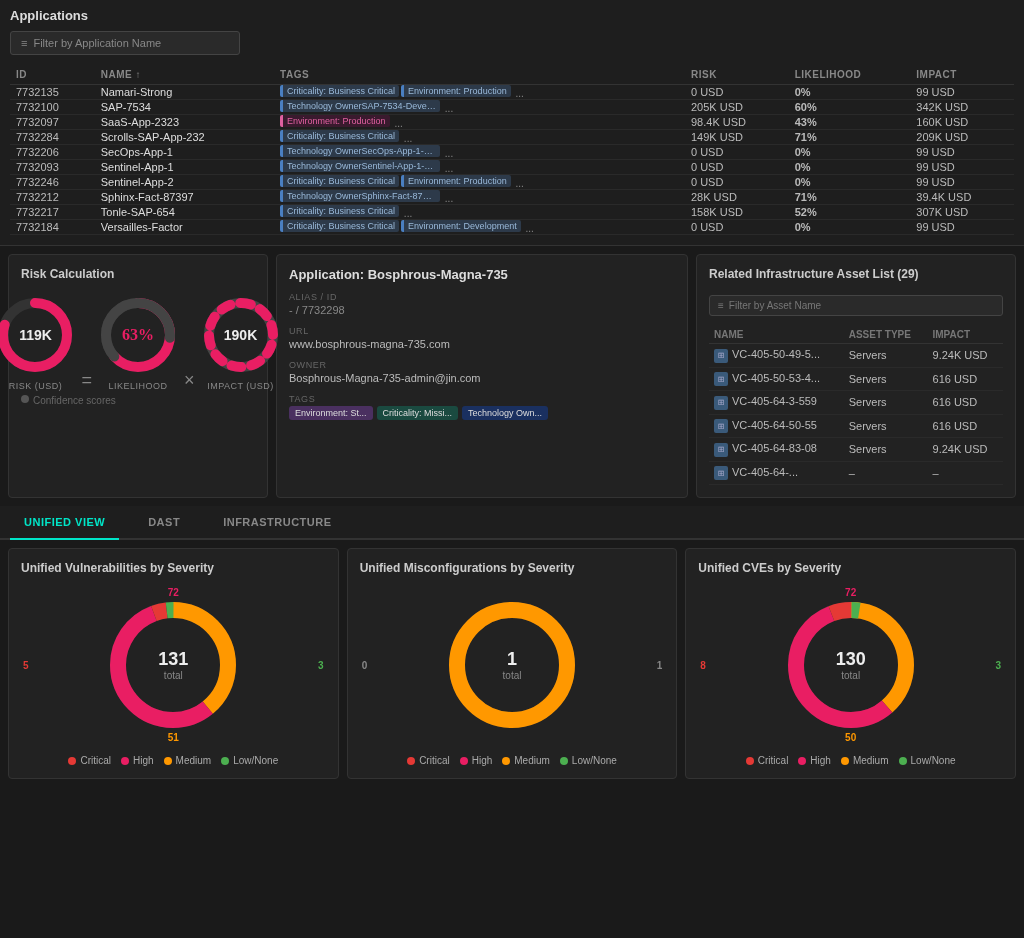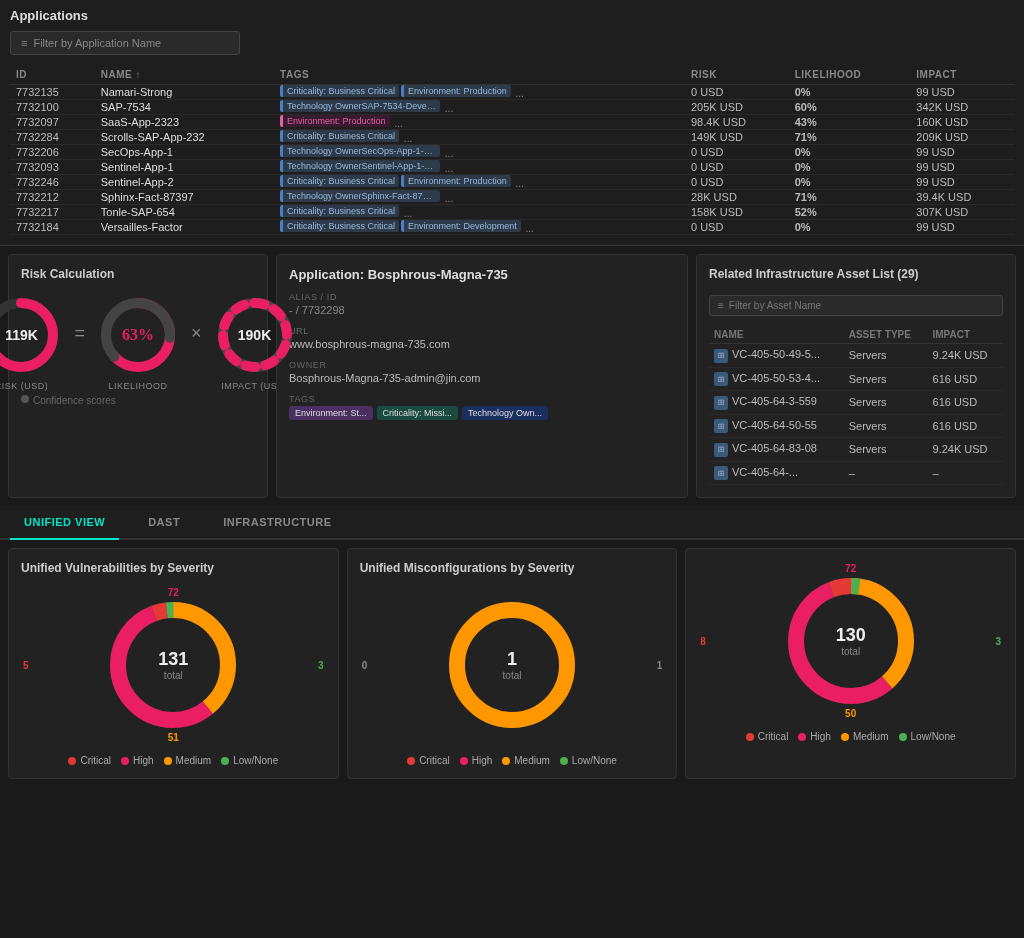--- a/index.html
+++ b/index.html
@@ -100,23 +100,23 @@
       flex-shrink: 0;
     }
     .panel-title {
       font-size: 12px;
       font-weight: 600;
       color: #ccc;
       margin-bottom: 14px;
     }
     .risk-formula {
       display: flex;
-      align-items: center;
+      align-items: flex-end;
       justify-content: center;
-      gap: 13px;
+      gap: 6px;
       margin-bottom: 0;
     }
     .donut-wrap {
       display: flex;
       flex-direction: column;
       align-items: center;
       gap: 6px;
     }
     .donut-label {
       font-size: 9px;
@@ -661,20 +661,21 @@
         <span>Medium</span>
       </div>
       <div class="legend-item">
         <span class="legend-dot" style="background:#4caf50;"></span>
         <span>Low/None</span>
       </div>
     </div>
   </div>
 
   <div class="chart-panel">
+    <div class="chart-title">Unified CVEs by Severity</div>
     <div class="donut-chart-area" style="position:relative;height:160px;">
       <svg width="160" height="150" viewBox="0 0 160 150">
         <g transform="translate(80,75)">
           <circle r="55" fill="none" stroke="#333" stroke-width="16"></circle>
 
           <circle r="55" fill="none" stroke="#ff9800" stroke-width="16" stroke-dasharray="133.2 212.8" stroke-dashoffset="0" transform="rotate(-90)"></circle>
 
           <circle r="55" fill="none" stroke="#e91e63" stroke-width="16" stroke-dasharray="191.8 154.2" stroke-dashoffset="-133.2" transform="rotate(-90)"></circle>
 
           <circle r="55" fill="none" stroke="#e53935" stroke-width="16" stroke-dasharray="21.5 324.5" stroke-dashoffset="-325" transform="rotate(-90)"></circle>

